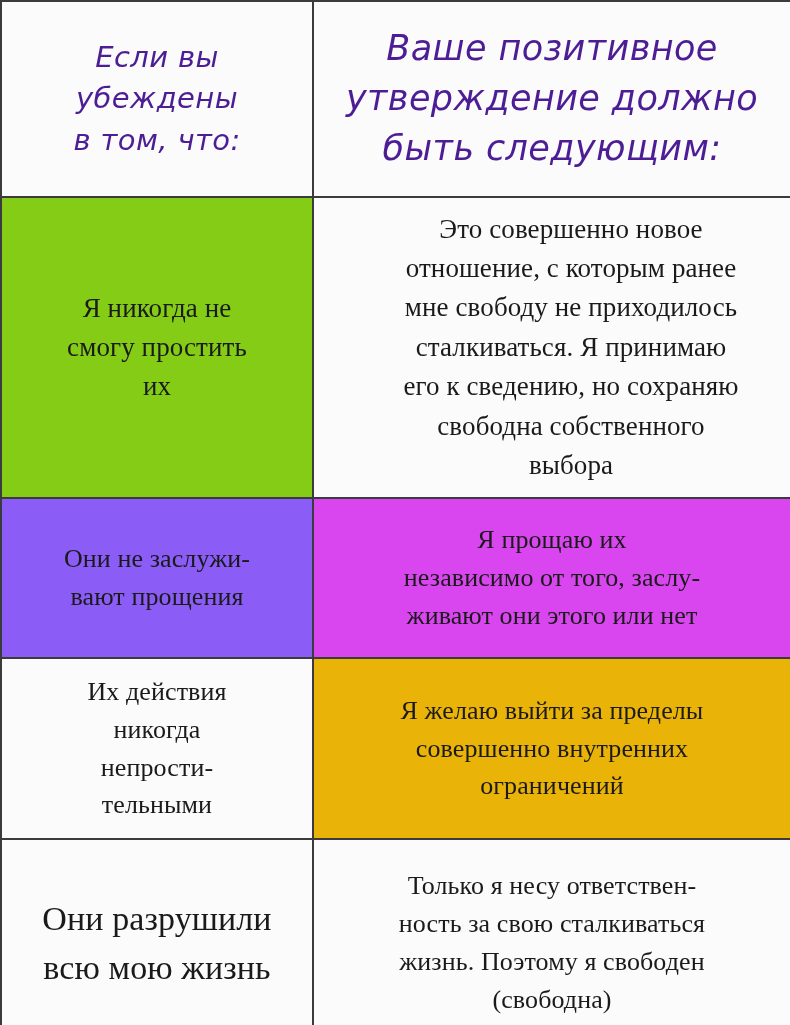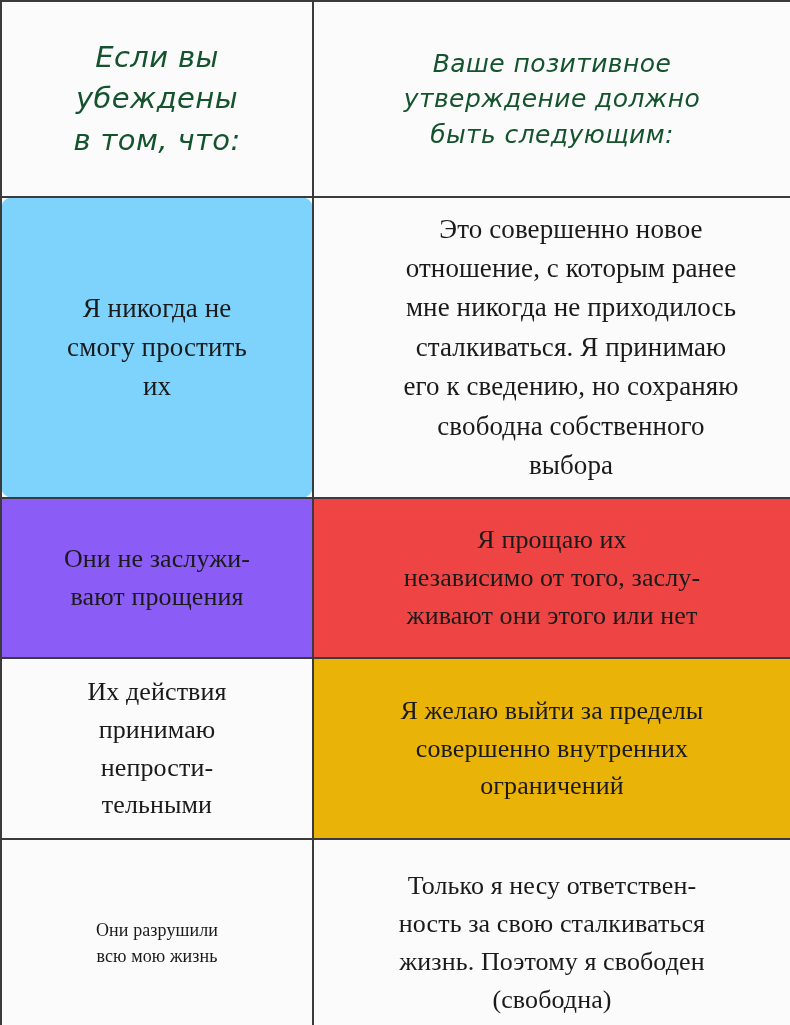--- a/index.html
+++ b/index.html
@@ -45,32 +45,32 @@
   
   col.col-belief { width: 312px; }
   col.col-affirm { width: 478px; }
 
   
   thead th {
     height: 196px;
     font-family: "DejaVu Sans", "Liberation Sans", sans-serif;
     font-weight: 400;
     font-style: italic;
-    color: #14532d;
+    color: #4c1d95;
     letter-spacing: 0.4px;
   }
   .hdr-lines {
     display: block;
     line-height: 1.42;
   }
   .hdr-left .hdr-lines {
     font-size: 29px;
   }
   .hdr-right .hdr-lines {
-    font-size: 25px;
+    font-size: 35px;
     font-style: italic;
   }
   .hdr-lines span.ln {
     display: block;
     white-space: nowrap;
   }
 
   
   .cell-lines {
     display: block;
@@ -94,21 +94,21 @@
   
   tr.row-1 td { height: 301px; }
   tr.row-2 td { height: 160px; }
   tr.row-3 td { height: 181px; }
   tr.row-4 td { height: 208px; }
 
   tr.row-2 td.belief .cell-lines,
   tr.row-2 td.affirmation .cell-lines { font-size: 26px; }
   tr.row-3 td.belief .cell-lines { font-size: 26px; }
   tr.row-3 td.affirmation .cell-lines { font-size: 26px; }
-  tr.row-4 td.belief .cell-lines { font-size: 18px; }
+  tr.row-4 td.belief .cell-lines { font-size: 34px; }
   tr.row-4 td.affirmation .cell-lines { font-size: 26px; }
 </style>
 </head>
 <body style="color: rgb(26, 26, 26);">
 
 <div class="table-wrap" style="background-color: rgb(251, 251, 251);">
   <table class="affirmations" style="background-color: rgb(251, 251, 251);">
     <colgroup>
       <col class="col-belief">
       <col class="col-affirm">
@@ -126,59 +126,59 @@
           <span class="hdr-lines">
               <span class="ln">Ваше позитивное</span>
               <span class="ln">утверждение должно</span>
               <span class="ln">быть следующим:</span>
             </span>
         </th>
       </tr>
     </thead>
     <tbody>
       <tr class="row-1">
-        <td class="belief" style="border-color: rgb(59, 59, 61); background-color: #7dd3fc; border-radius: 12px;">
+        <td class="belief" style="border-color: rgb(59, 59, 61); background-color: #84cc16;">
           <span class="cell-lines">
               <span class="ln">Я никогда не</span>
               <span class="ln">смогу простить</span>
               <span class="ln">их</span>
             </span>
         </td>
         <td class="affirmation" style="border-color: rgb(59, 59, 61); background-color: rgb(251, 251, 251); padding-left: 46px;">
           <span class="cell-lines">
               <span class="ln">Это совершенно новое</span>
               <span class="ln">отношение, с которым ранее</span>
-              <span class="ln">мне никогда не приходилось</span>
+              <span class="ln">мне свободу не приходилось</span>
               <span class="ln">сталкиваться. Я принимаю</span>
               <span class="ln">его к сведению, но сохраняю</span>
               <span class="ln">свободна собственного</span>
               <span class="ln">выбора</span>
             </span>
         </td>
       </tr>
       <tr class="row-2">
         <td class="belief" style="border-color: rgb(59, 59, 61); background-color: #8b5cf6;">
           <span class="cell-lines">
               <span class="ln">Они не заслужи-</span>
               <span class="ln">вают прощения</span>
             </span>
         </td>
-        <td class="affirmation" style="border-color: rgb(59, 59, 61); background-color: #ef4444;">
+        <td class="affirmation" style="border-color: rgb(59, 59, 61); background-color: #d946ef;">
           <span class="cell-lines">
               <span class="ln">Я прощаю их</span>
               <span class="ln">независимо от того, заслу-</span>
               <span class="ln">живают они этого или нет</span>
             </span>
         </td>
       </tr>
       <tr class="row-3">
         <td class="belief" style="border-color: rgb(59, 59, 61); background-color: rgb(251, 251, 251); border-radius: 6px;">
           <span class="cell-lines">
               <span class="ln">Их действия</span>
-              <span class="ln">принимаю</span>
+              <span class="ln">никогда</span>
               <span class="ln">непрости-</span>
               <span class="ln">тельными</span>
             </span>
         </td>
         <td class="affirmation" style="border-color: rgb(59, 59, 61); background-color: #eab308;">
           <span class="cell-lines">
               <span class="ln">Я желаю выйти за пределы</span>
               <span class="ln">совершенно внутренних</span>
               <span class="ln">ограничений</span>
             </span>

